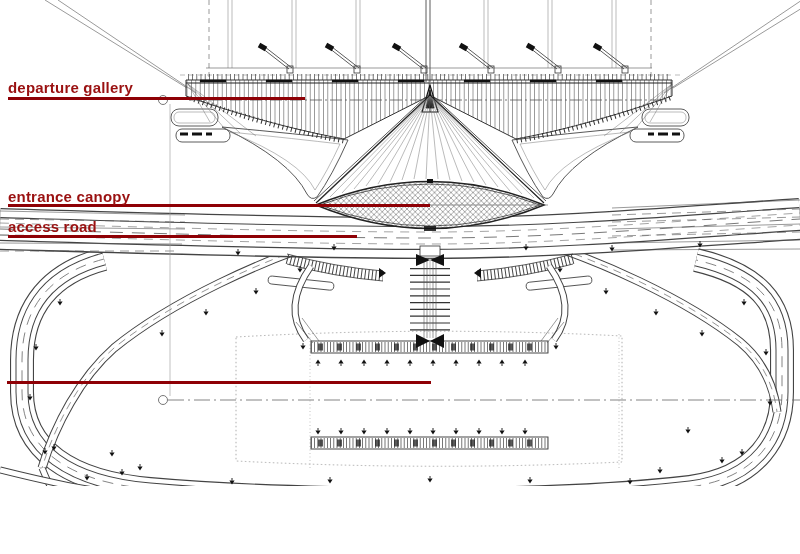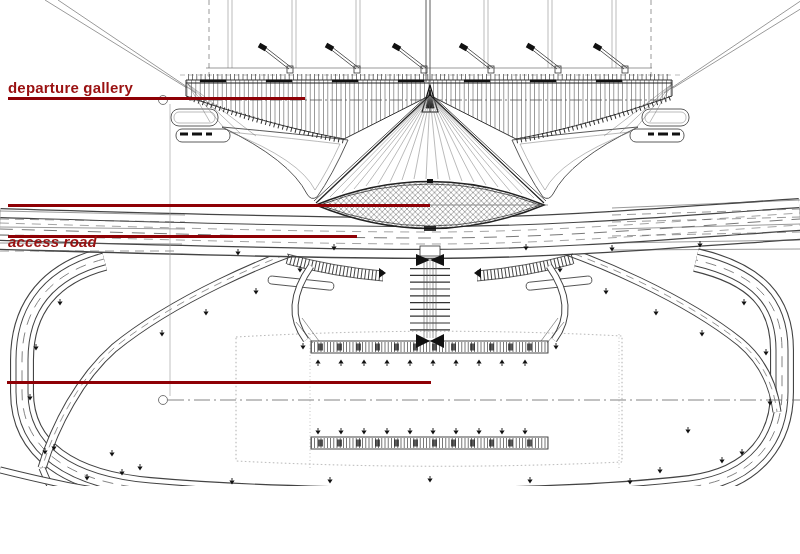--- a/index.html
+++ b/index.html
@@ -267,20 +267,21 @@
         <use href="#mk" x="160" y="498"></use>
     <use href="#mk" x="688" y="430"></use>
         <use href="#mk" x="722" y="460"></use>
         <use href="#mk" x="660" y="470"></use>
   </g>
 </svg>
 
   <div class="ann-label" style="left:8px;top:80px;">departure gallery</div>
   <div class="ann-line" style="left:8px;top:97px;width:297px;"></div>
 
+  <div class="ann-label" style="left:8px;top:189px;">entrance canopy</div>
   <div class="ann-line" style="left:8px;top:204px;width:422px;"></div>
 
-  <div class="ann-label" style="left:8px;top:234px;font-style:italic;">access road</div>
+  <div class="ann-label" style="left:8px;top:219px;">access road</div>
   <div class="ann-line" style="left:8px;top:235px;width:349px;"></div>
 
   <div class="ann-line" style="left:7px;top:381px;width:424px;"></div>
 
 </div>
 
 </body></html>

